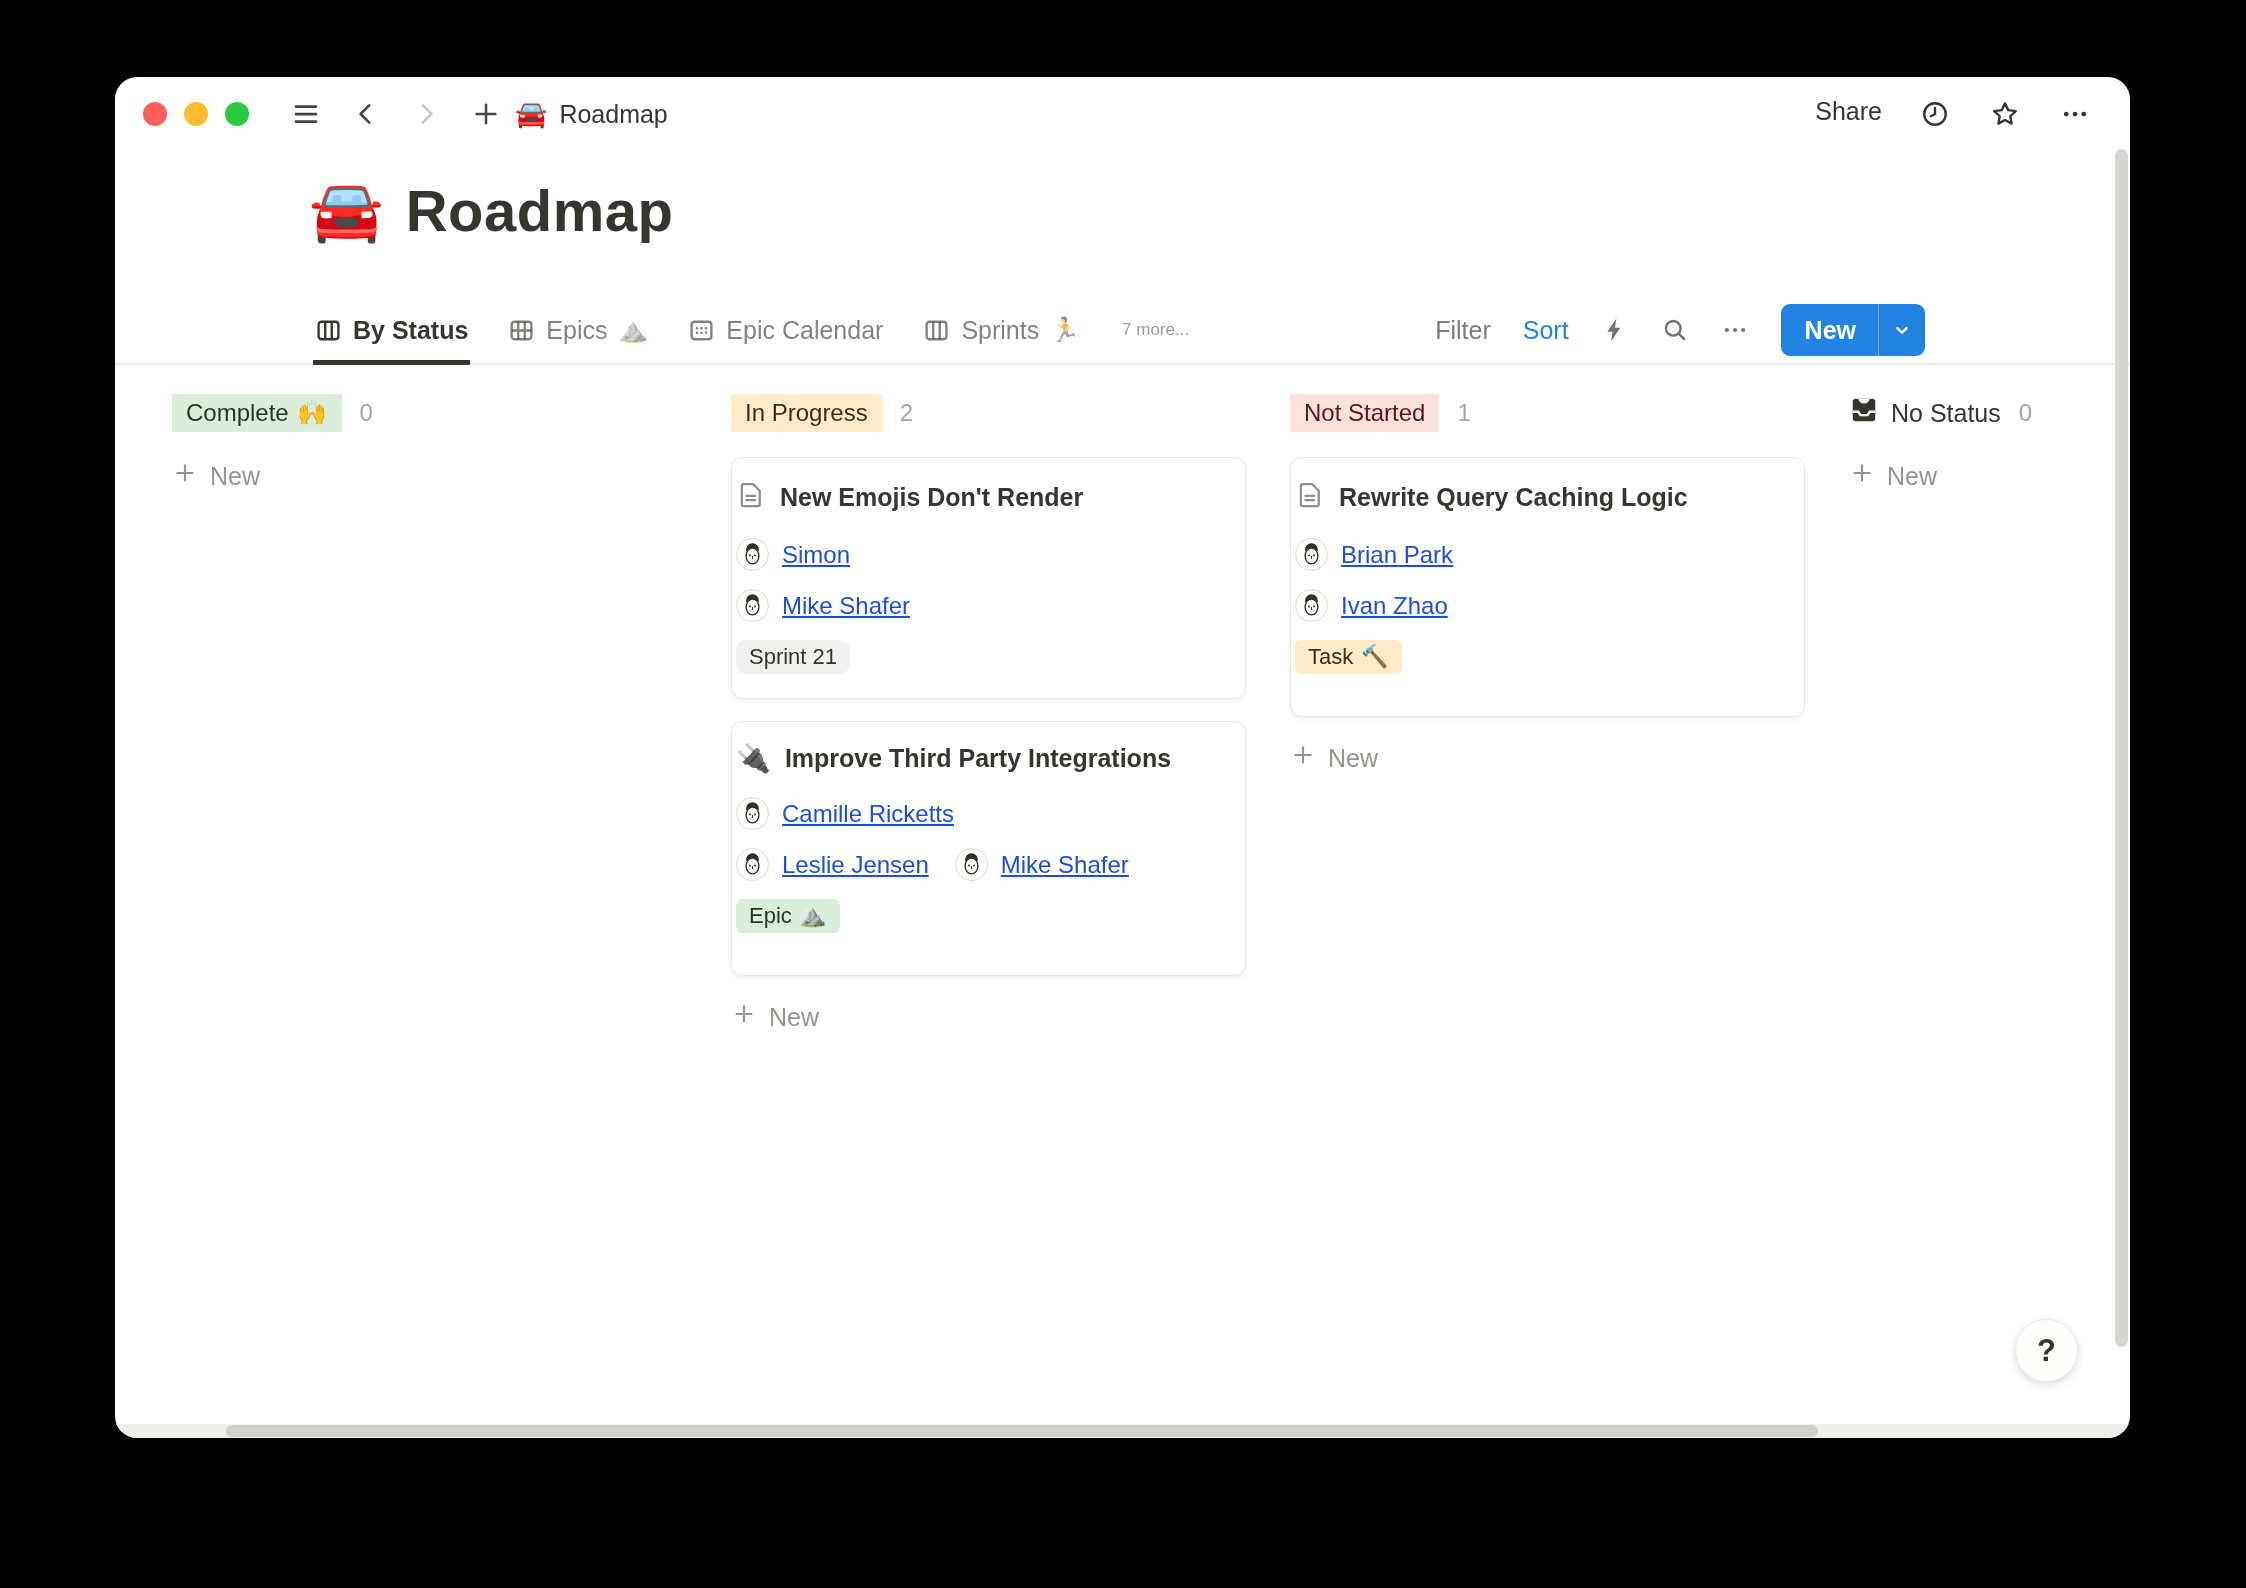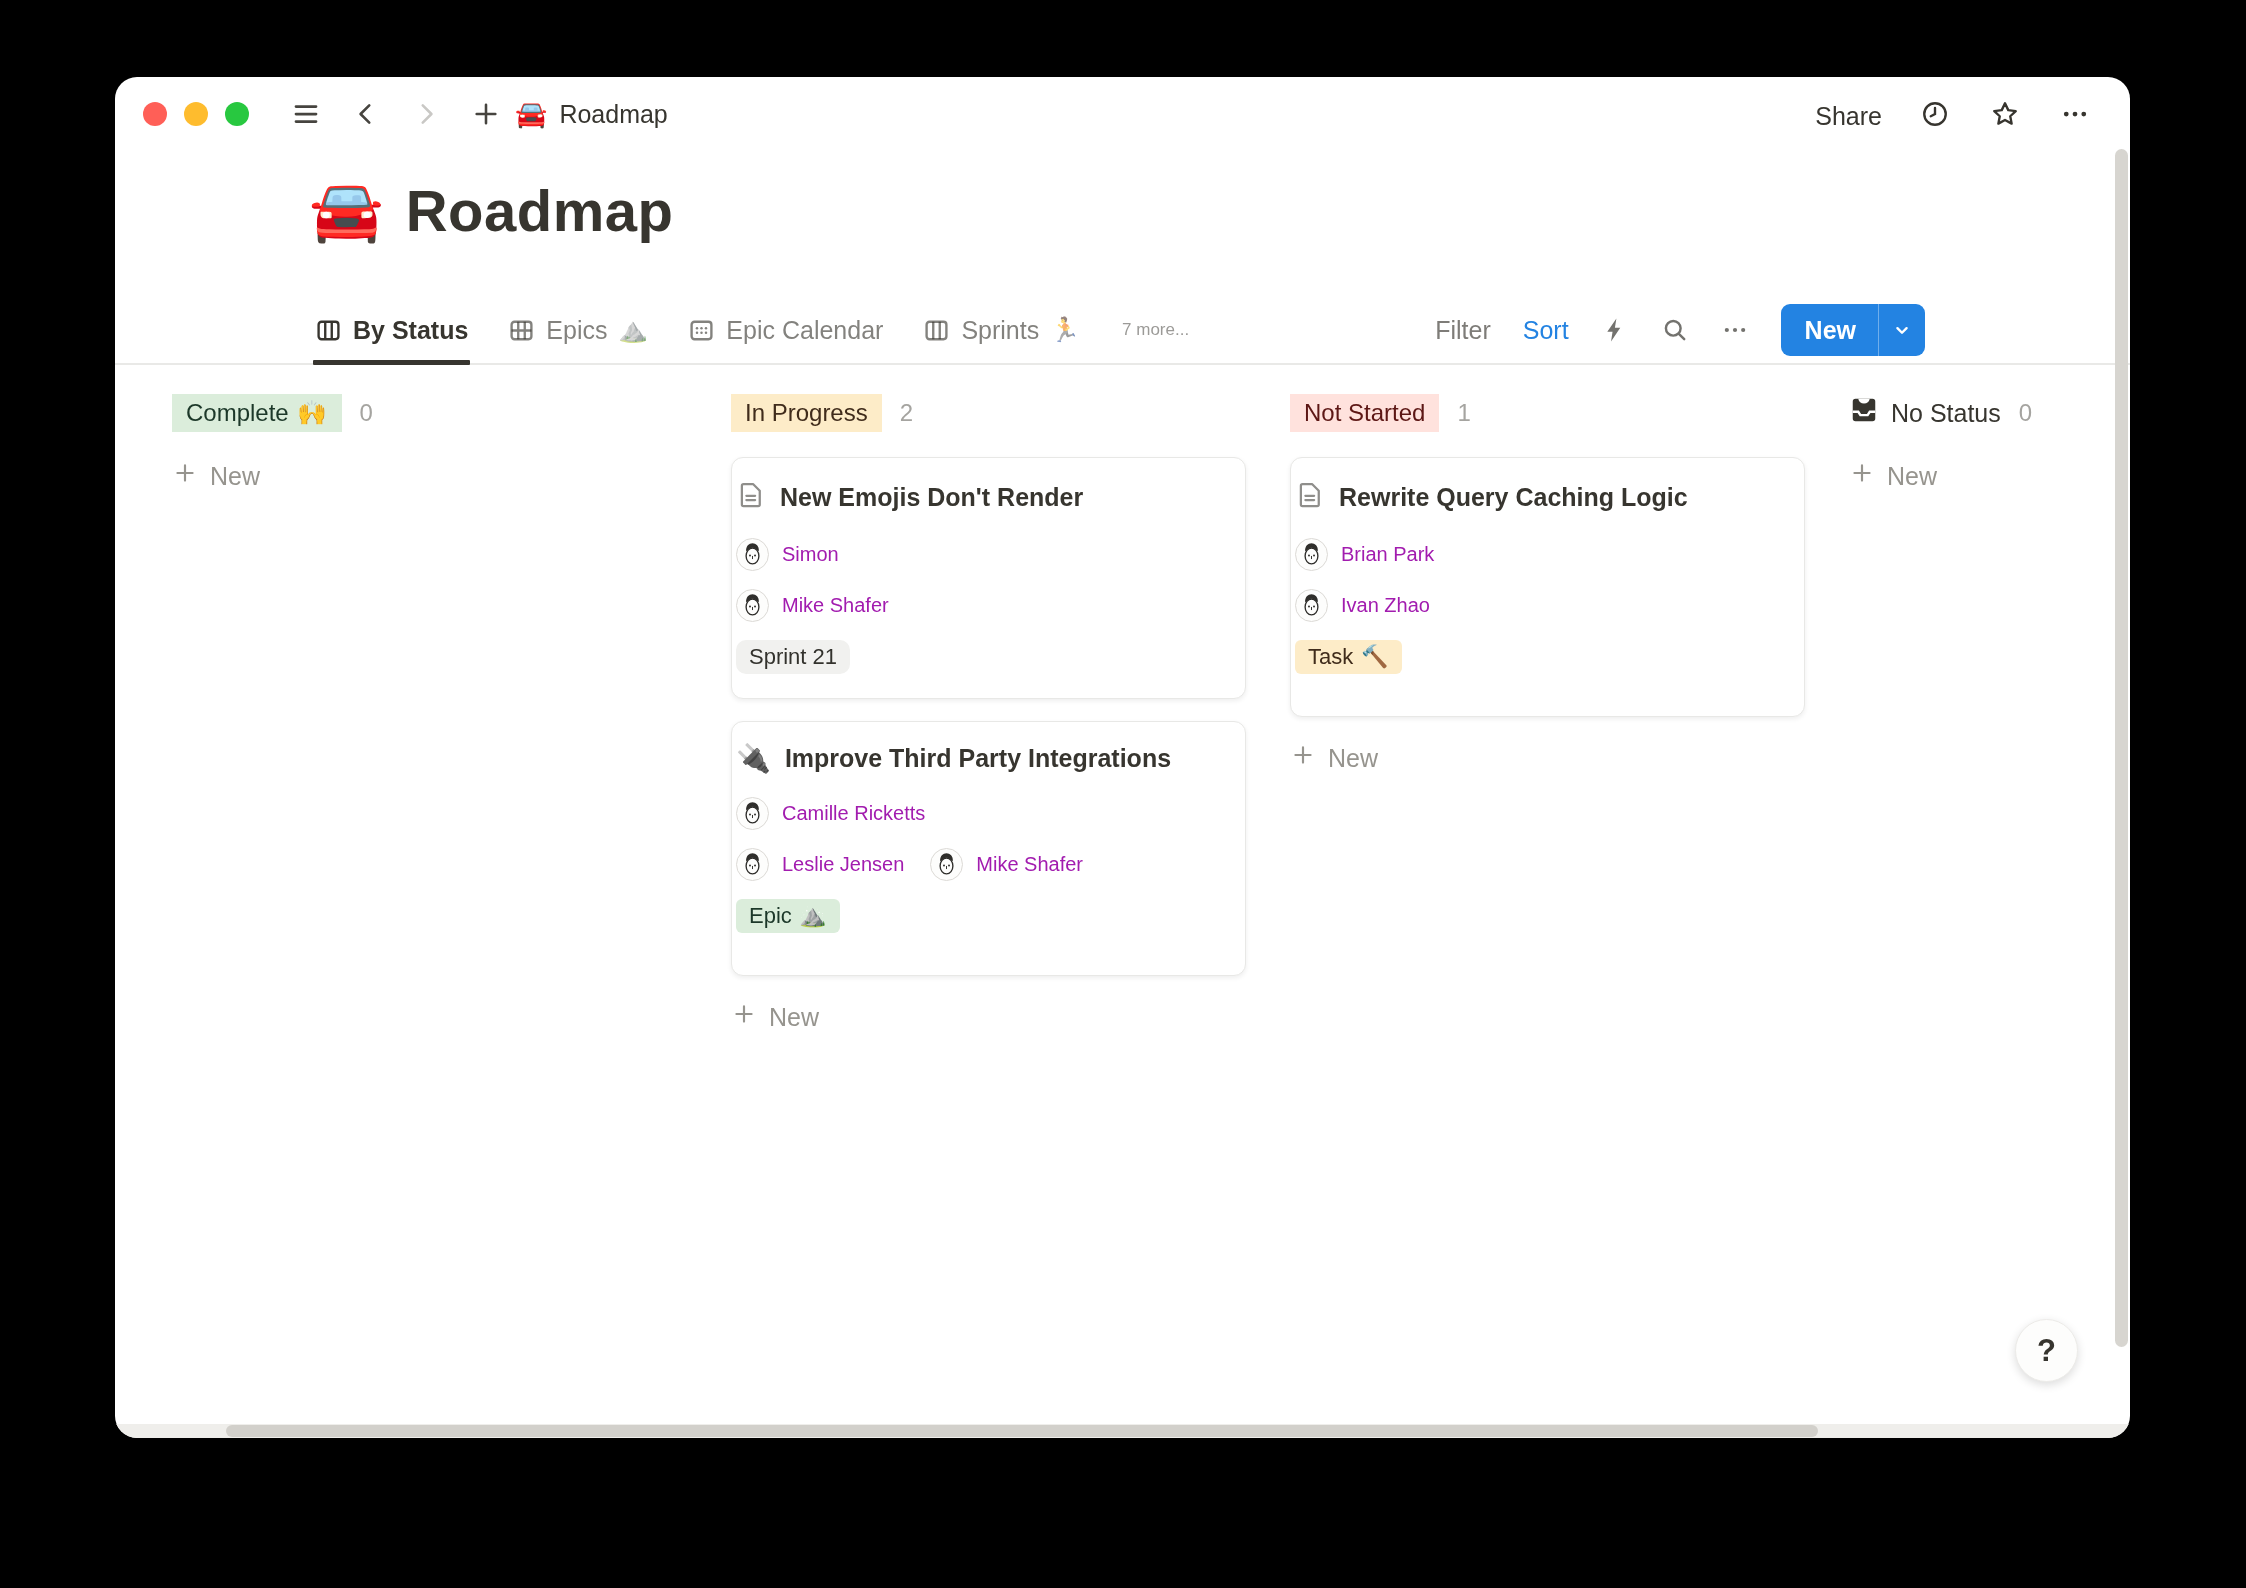--- a/index.html
+++ b/index.html
@@ -10,21 +10,21 @@
   .titlebar { position:absolute; top:0; left:0; right:0; height:74px; display:flex; align-items:center; }
   .traffic { display:flex; gap:17px; margin-left:28px; }
   .tl-dot { width:24px; height:24px; border-radius:50%; }
   .tl-red{ background:#FF5F57; } .tl-yellow{ background:#FEBC2E; } .tl-green{ background:#28C840; }
   .tb-icons { display:flex; align-items:center; gap:26px; margin-left:40px; color:#46443F; }
   .tb-btn { width:34px; height:34px; display:flex; align-items:center; justify-content:center; }
   .tb-btn.disabled { color:#C9C8C5; }
   .tb-doc { display:flex; align-items:center; gap:12px; margin-left:12px; }
   .tb-doc-emoji { font-size:26px; }
   .tb-doc-title { font-size:25px; color:#37352F; font-weight:500; }
-  .tb-right { margin-left:auto; display:flex; align-items:flex-end; gap:36px; margin-right:38px; color:#37352F; }
+  .tb-right { margin-left:auto; display:flex; align-items:flex-start; gap:36px; margin-right:38px; color:#37352F; }
   .share { font-size:25px; font-weight:400; }
 
   
   .page-header { position:absolute; top:100px; left:194px; display:flex; align-items:center; gap:22px; }
   .page-emoji { font-size:60px; line-height:1; }
   .page-title { font-size:58px; font-weight:700; color:#37352F; letter-spacing:.5px; }
 
   
   .tabsbar { position:absolute; top:218px; left:0; right:0; height:70px; display:flex; align-items:center; padding:0 205px 0 200px; }
   .tabsbar::after { content:""; position:absolute; left:0; right:0; bottom:0; height:2px; background:#E9E9E7; }
@@ -49,21 +49,21 @@
   .col-header { display:flex; align-items:center; gap:18px; height:40px; margin-bottom:24px; }
   .status-pill { display:inline-flex; align-items:center; gap:9px; font-size:24px; font-weight:500; padding:5px 14px; border-radius:0; }
   .col-count { font-size:24px; color:#A5A4A0; }
   .nostatus { display:flex; align-items:center; gap:12px; color:#37352F; font-size:25px; font-weight:500; }
   .card { background:#fff; border:1.5px solid #E8E8E6; border-radius:12px; padding:22px 4px 24px; box-shadow:0 2px 5px rgba(15,15,15,.07); margin-bottom:22px; cursor:pointer; }
   .card-titlerow { display:flex; align-items:center; gap:14px; margin-bottom:24px; }
   .card-title { font-size:25px; font-weight:600; color:#37352F; }
   .card-emoji { font-size:28px; line-height:1; }
   .person-row { display:flex; align-items:center; gap:26px; margin-bottom:18px; }
   .person { display:flex; align-items:center; gap:13px; }
-  .person-name { font-size:20px; color:#a21caf; }
+  .person-name { font-size:24px; color:#1d4ed8;text-decoration:underline; }
   .avatar { width:33px; height:33px; border-radius:50%; background:#FDFDFC; border:1px solid #DCDAD6; display:flex; align-items:center; justify-content:center; overflow:hidden; }
   .tag-row { margin-bottom:18px; }
   .tag-pill { display:inline-flex; align-items:center; gap:8px; font-size:22px; padding:4px 13px; border-radius:6px; font-weight:400; }
   .sprint-row { display:flex; gap:14px; }
   .sprint-pill { background:#F1F1EF; color:#33322D; font-size:22px; padding:4px 13px; border-radius:10px; }
   .new-row { display:flex; align-items:center; gap:12px; color:#96948E; font-size:25px; height:38px; margin-top:2px; cursor:pointer; }
   .new-row .plus { font-size:28px; line-height:1; margin-top:-2px; }
 
   
   .help-btn { position:absolute; left:1900px; top:1242px; width:63px; height:63px; border-radius:50%; background:#FDFDFC; border:1px solid #ECEBE8; box-shadow:0 3px 10px rgba(0,0,0,.14); display:flex; align-items:center; justify-content:center; font-size:31px; font-weight:600; color:#37352F; cursor:pointer; }

